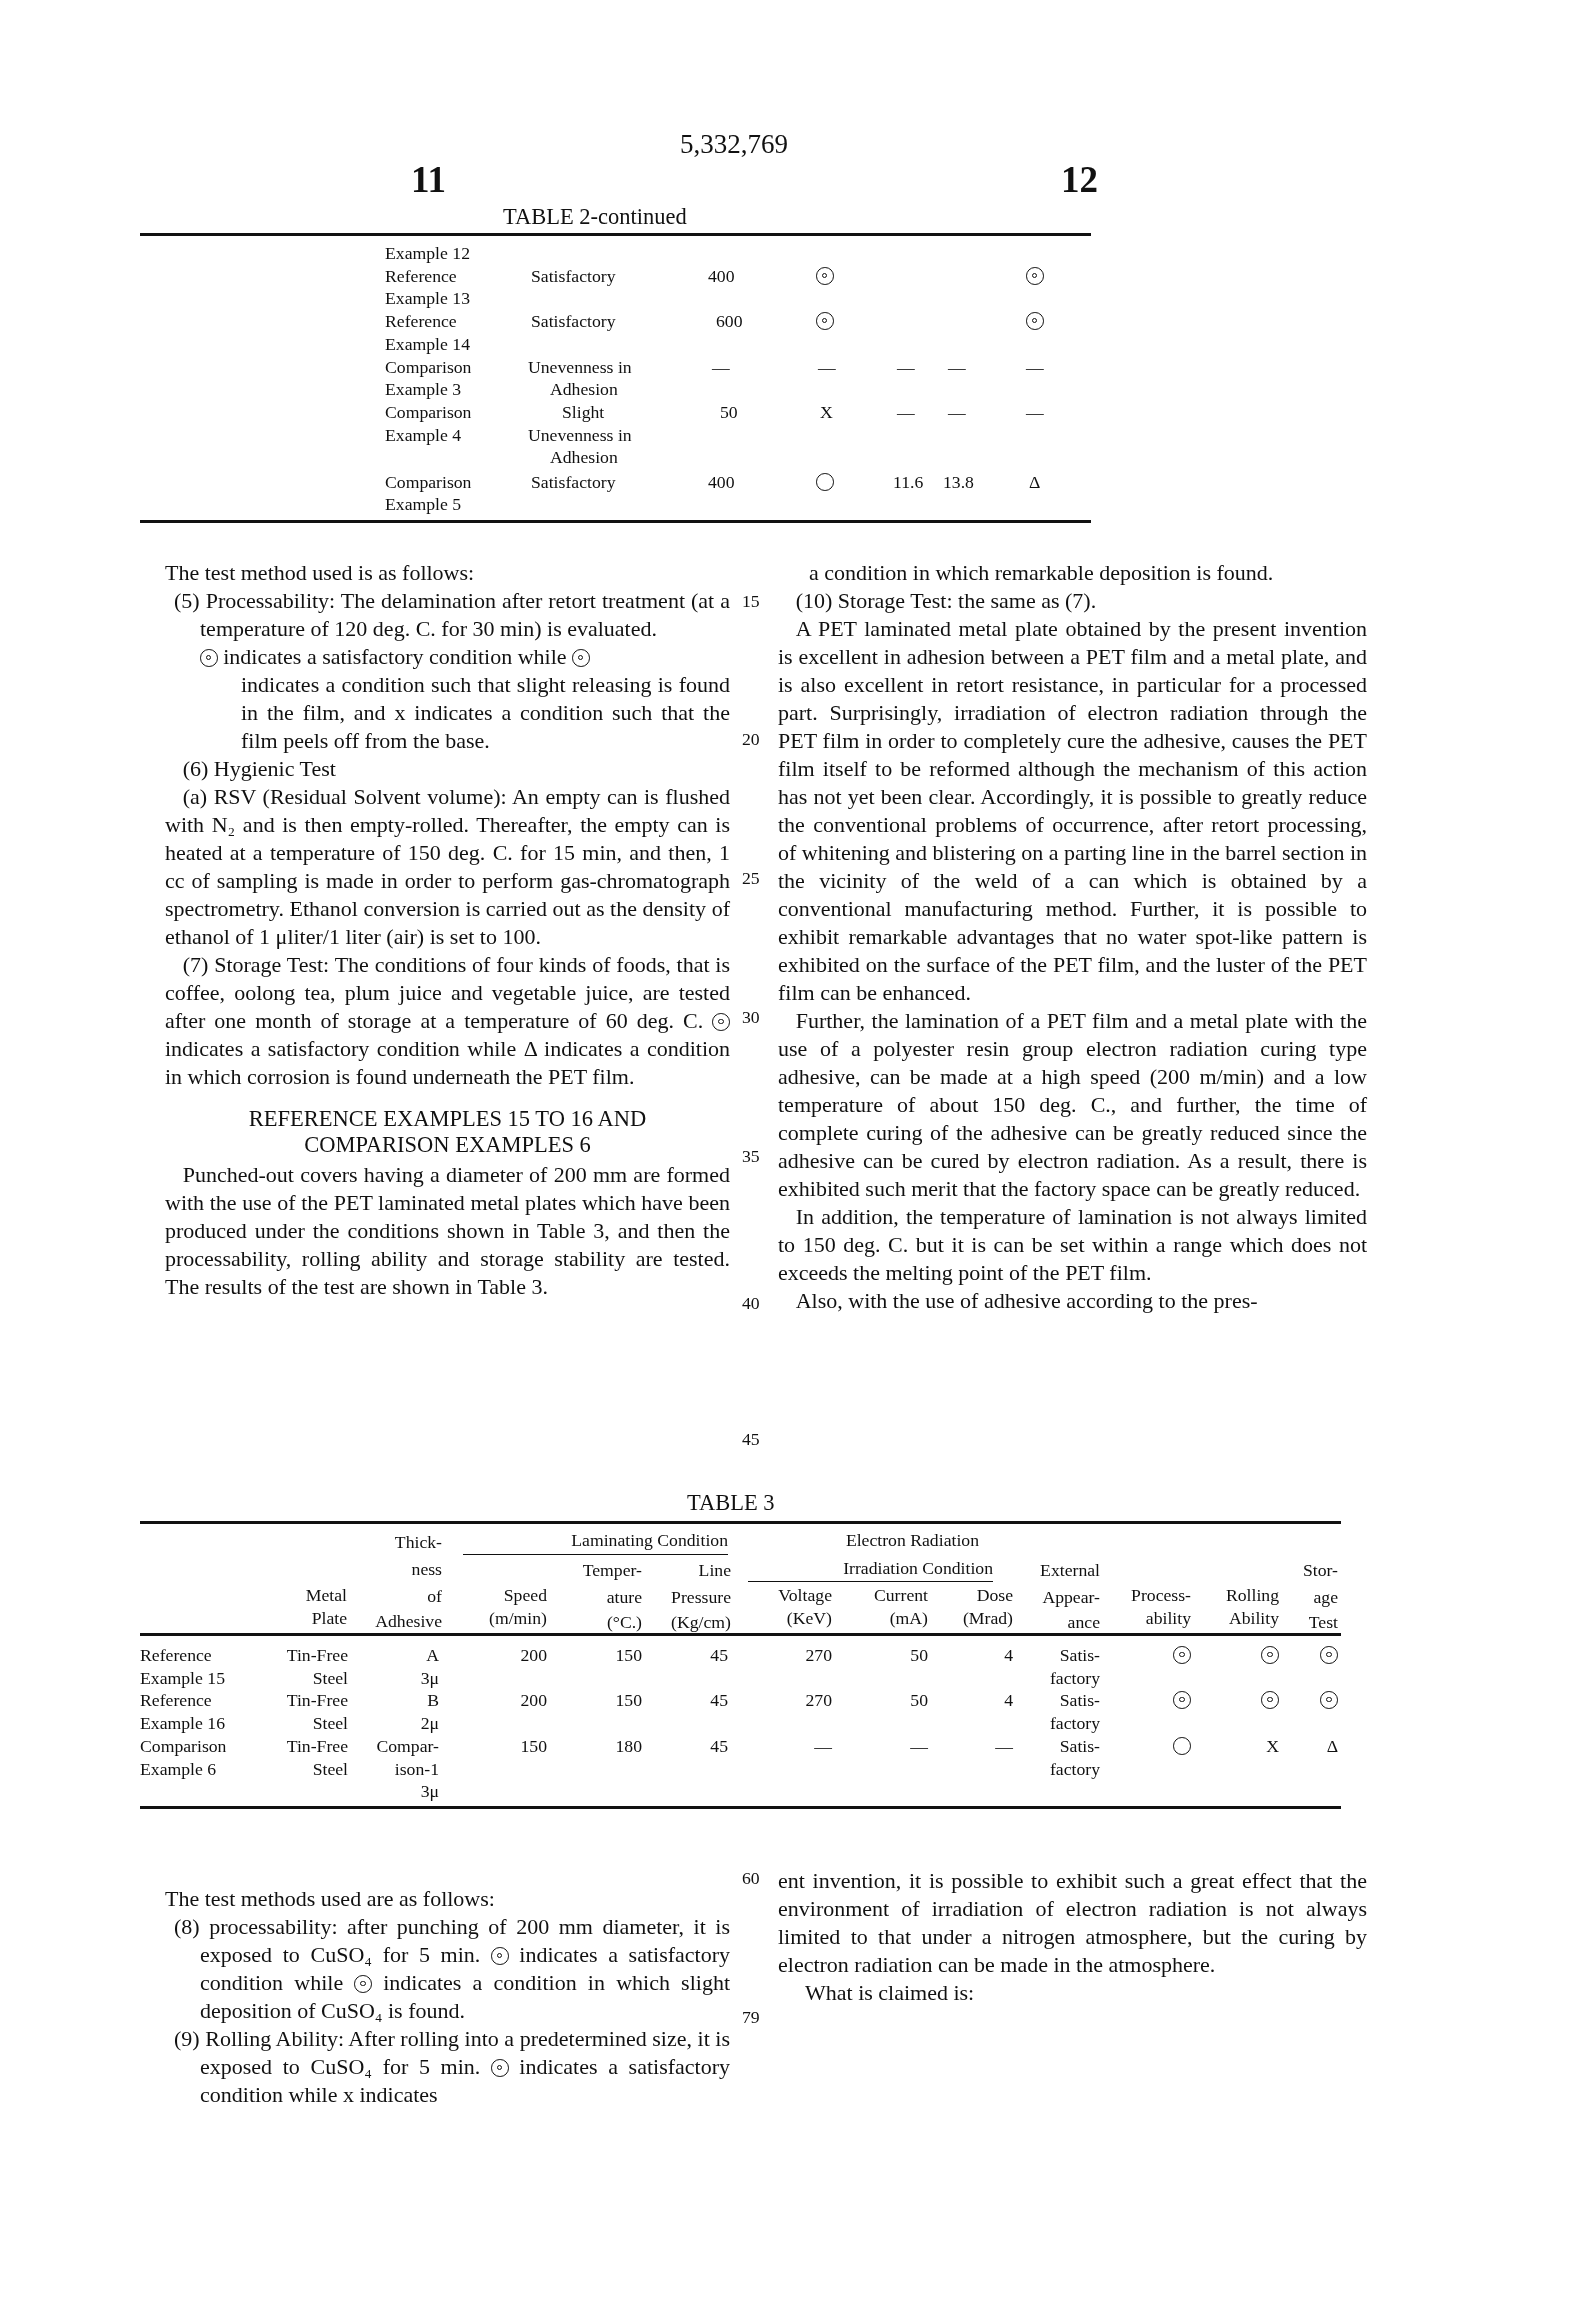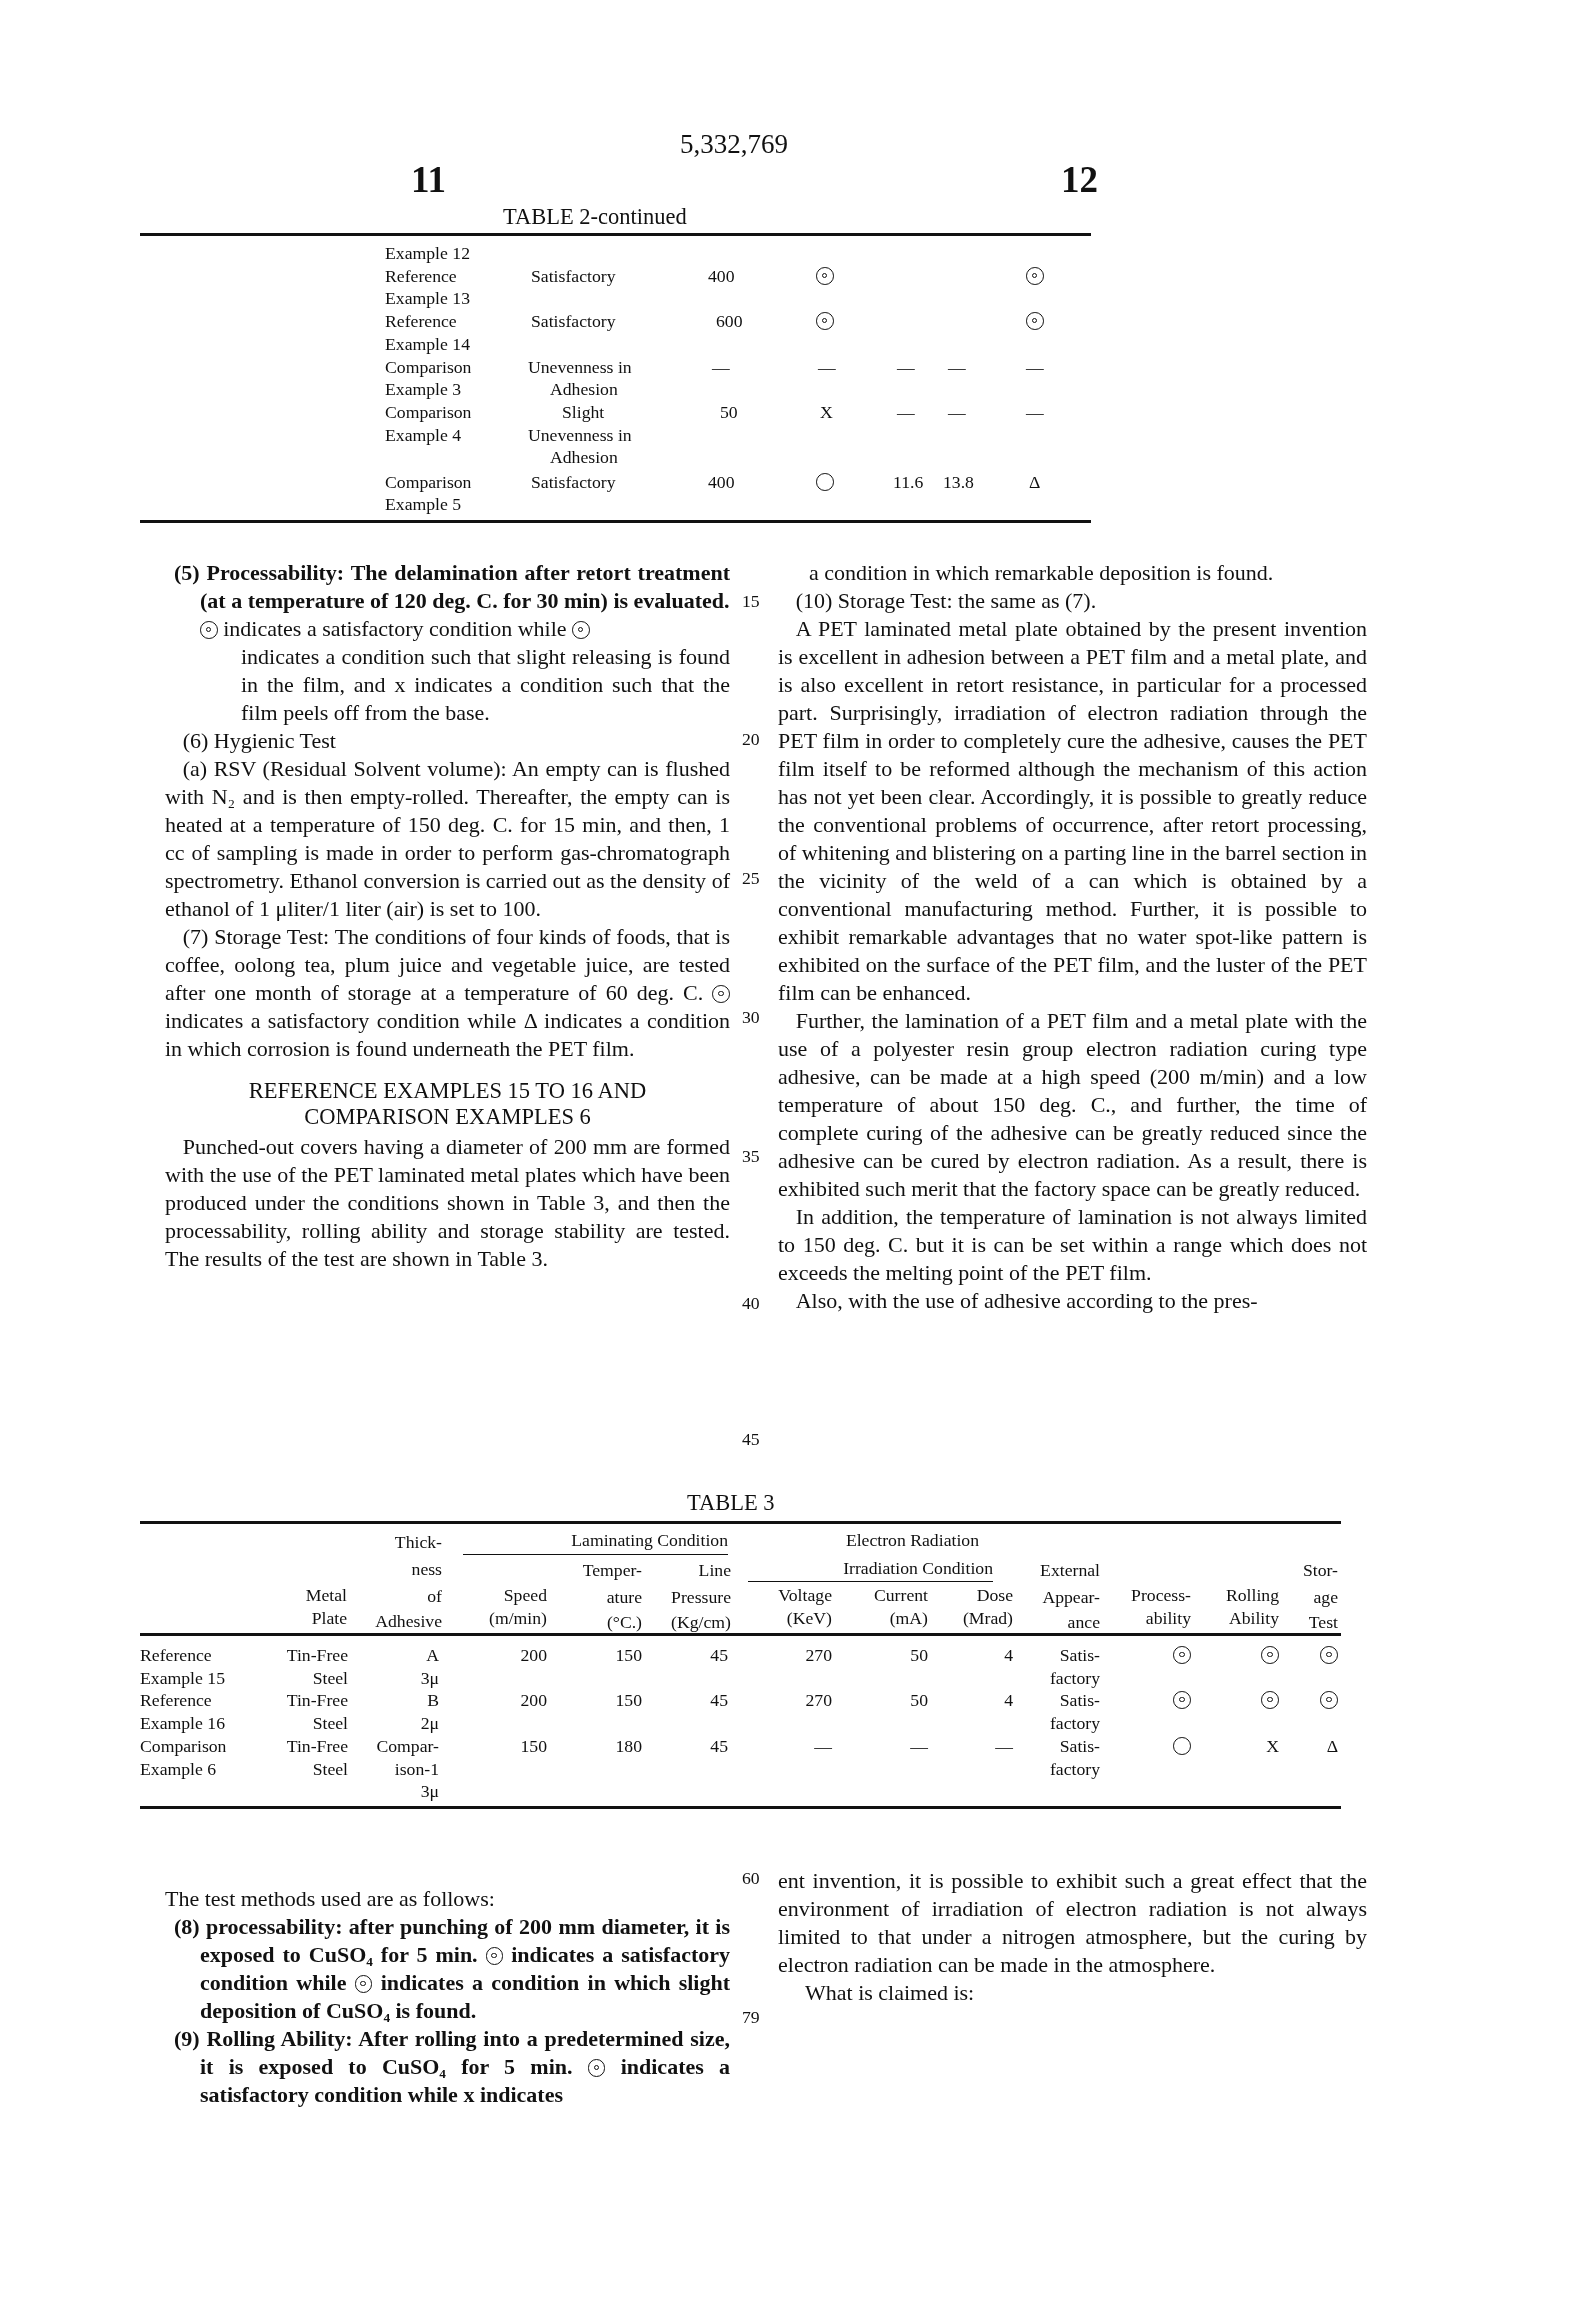--- a/index.html
+++ b/index.html
@@ -9,21 +9,21 @@
   .hdr-num { font-size:37px; font-weight:bold; }
   .patno { font-size:27px; }
   .tbl-title { font-size:22.5px; }
   .rule { position:absolute; background:#111; height:3.4px; }
   .thin { position:absolute; background:#111; height:2px; }
   .t2cell { position:absolute; font-size:17.7px; line-height:22.5px; white-space:nowrap; }
   .t3cell { position:absolute; font-size:17.7px; line-height:22.5px; white-space:nowrap; text-align:right; }
   .col { position:absolute; font-size:22px; line-height:28px; }
   .col p { margin:0; text-align:justify; text-align-last:left; }
   .col .ind { text-indent:17.7px; }
-  .col .hang { padding-left:35px; text-indent:-26px;font-weight:bold; }
+  .col .hang { padding-left:35px; text-indent:-26px; }
   .col .hang2 { padding-left:76px; }
   .col .head { text-align:center; text-align-last:center; margin:15px 0 2.7px 0; line-height:26px; font-size:22.5px; }
   .lnum { position:absolute; font-size:17.7px; }
   .sym { display:inline-block; width:17.7px; height:17.7px; border:1.4px solid #111; border-radius:50%; position:relative; vertical-align:-2.7px; box-sizing:border-box; }
   .sym.dbl::after { content:""; position:absolute; left:4.8px; top:4.8px; width:5.4px; height:5.4px; border:1.4px solid #111; border-radius:50%; box-sizing:border-box; }
 </style>
 </head>
 <body>
 
 <div class="abs hdr-num" style="left:411px; top:158px;">11</div>
@@ -77,20 +77,21 @@
   <div class="t2cell" style="left:708px; top:471px;">400</div>
   <div class="t2cell" style="left:816px; top:471px;"><span class="sym"></span></div>
   <div class="t2cell" style="left:893px; top:471px;">11.6</div>
   <div class="t2cell" style="left:943px; top:471px;">13.8</div>
   <div class="t2cell" style="left:1029px; top:471px;">Δ</div>
 
   <div class="rule" style="left:140px; top:520px; width:951px;"></div>
 </div>
 
 <div class="col" style="left:165px; top:559px; width:565px;">
+  <p style="padding-left:0;">The test method used is as follows:</p>
   <p class="hang">(5) Processability: The delamination after retort treatment (at a temperature of 120 deg. C. for 30 min) is evaluated.</p>
   <p style="padding-left:35px;">
     <span class="sym dbl"></span>
     <span>indicates a satisfactory condition while</span>
     <span class="sym dbl"></span>
   </p>
   <p class="hang2">indicates a condition such that slight releasing is found in the film, and x indicates a condition such that the film peels off from the base.</p>
   <p class="ind">(6) Hygienic Test</p>
   <p class="ind">(a) RSV (Residual Solvent volume): An empty can is flushed with N₂ and is then empty-rolled. Thereafter, the empty can is heated at a temperature of 150 deg. C. for 15 min, and then, 1 cc of sampling is made in order to perform gas-chromatograph spectrometry. Ethanol conversion is carried out as the density of ethanol of 1 μliter/1 liter (air) is set to 100.</p>
   <p class="ind">

